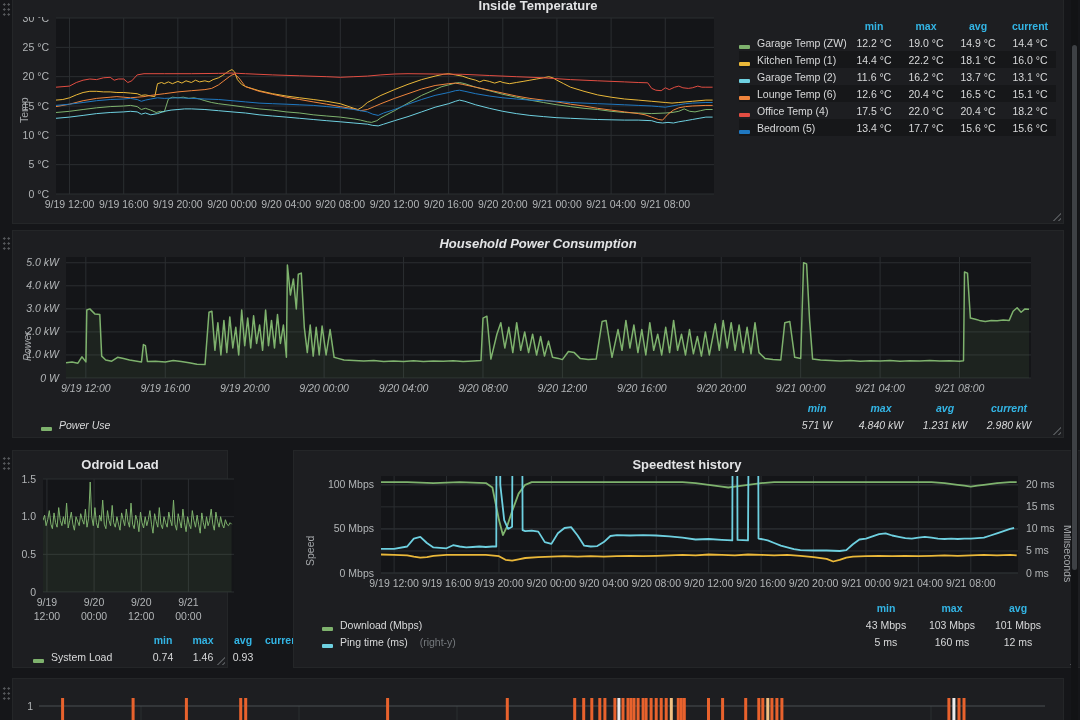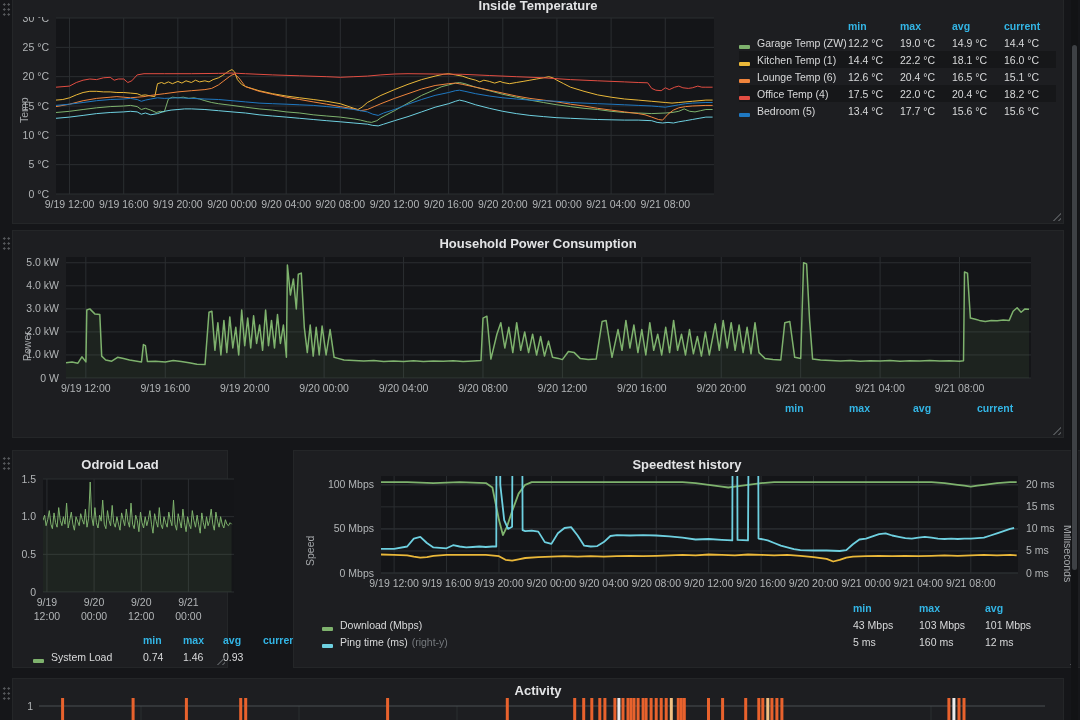--- a/index.html
+++ b/index.html
@@ -10,22 +10,22 @@
        color:#e3e4e6;white-space:nowrap;}
   .chart{position:absolute;left:0;}
   svg text{font-family:"Liberation Sans",sans-serif;}
   .vlabel{position:absolute;font-size:10.5px;color:#a3a6a9;writing-mode:vertical-rl;
        transform:rotate(180deg);text-align:center;white-space:nowrap;}
   .vlabel.right{transform:none;}
   .legend{position:absolute;font-size:10.5px;}
   .lg-row{display:flex;align-items:center;height:17px;}
   .lg-icon{width:11px;height:4px;border-radius:1px;margin-right:7px;flex:none;}
   .lg-name{flex:1;display:flex;align-items:flex-end;white-space:nowrap;overflow:hidden;color:#d8d9da;}
-  .lg-note{color:#75797d;margin-left:4px;}
-  .lg-val{text-align:left;white-space:nowrap;color:#d8d9da;}
+  .lg-note{color:#75797d;margin-left:12px;}
+  .lg-val{text-align:center;white-space:nowrap;color:#d8d9da;}
   .lg-head .lg-val{color:#33b5e5;font-weight:700;}
   #legend-temperature .lg-val{width:52px;}
   #legend-temperature .lg-row:nth-child(odd):not(.lg-head){background:rgba(0,0,0,0.22);}
   #legend-power .lg-val{width:64px;}
   #legend-odroid .lg-val{width:40px;}
   #legend-speedtest .lg-val{width:66px;}
   .row-handle{position:absolute;width:9px;height:15px;
        background-image:radial-gradient(circle,#56595c 1px,rgba(0,0,0,0) 1.2px);
        background-size:4.5px 5px;}
   .resize-grip{position:absolute;right:2px;bottom:2px;width:9px;height:9px;
@@ -119,20 +119,30 @@
           <span class="lg-icon" style="background: rgb(234, 184, 57);"></span>
           <span>Kitchen Temp (1)</span>
         </span>
         <span class="lg-val">14.4 °C</span>
         <span class="lg-val">22.2 °C</span>
         <span class="lg-val">18.1 °C</span>
         <span class="lg-val">16.0 °C</span>
       </div>
       <div class="lg-row">
         <span class="lg-name">
+          <span class="lg-icon" style="background: rgb(110, 208, 224);"></span>
+          <span>Garage Temp (2)</span>
+        </span>
+        <span class="lg-val">11.6 °C</span>
+        <span class="lg-val">16.2 °C</span>
+        <span class="lg-val">13.7 °C</span>
+        <span class="lg-val">13.1 °C</span>
+      </div>
+      <div class="lg-row">
+        <span class="lg-name">
           <span class="lg-icon" style="background: rgb(239, 132, 60);"></span>
           <span>Lounge Temp (6)</span>
         </span>
         <span class="lg-val">12.6 °C</span>
         <span class="lg-val">20.4 °C</span>
         <span class="lg-val">16.5 °C</span>
         <span class="lg-val">15.1 °C</span>
       </div>
       <div class="lg-row">
         <span class="lg-name">
@@ -151,21 +161,21 @@
         </span>
         <span class="lg-val">13.4 °C</span>
         <span class="lg-val">17.7 °C</span>
         <span class="lg-val">15.6 °C</span>
         <span class="lg-val">15.6 °C</span>
       </div>
     </div>
   <div class="resize-grip"></div>
 </div>
 
-<div class="panel" style="left:12px;top:230px;width:1052px;height:208px;">
+<div class="panel" style="left:12px;top:230px;width:1052px;height:208px;font-style:italic;">
   <div class="panel-title" style="top:5px;">Household Power Consumption</div>
   <div class="vlabel" style="left:8px;top:60px;height:110px;">Power</div>
   <svg id="chart-power" class="chart" style="top:18px;" width="1052" height="150">
       <rect x="53" y="8" width="965" height="121" fill="#141518"></rect>
       <g stroke="#2b2e31" stroke-width="1">
         <line x1="53" y1="129" x2="1018" y2="129"></line>
         <line x1="53" y1="105.95238095238095" x2="1018" y2="105.95238095238095"></line>
         <line x1="53" y1="82.9047619047619" x2="1018" y2="82.9047619047619"></line>
         <line x1="53" y1="59.85714285714286" x2="1018" y2="59.85714285714286"></line>
         <line x1="53" y1="36.80952380952381" x2="1018" y2="36.80952380952381"></line>
@@ -211,20 +221,30 @@
         <path d="M53.0 113.8 L59.0 112.9 L64.9 114.2 L68.9 107.8 L72.9 112.9 L73.8 61.0 L76.8 59.9 L81.8 64.9 L86.8 65.6 L88.7 107.1 L92.7 111.0 L98.7 112.2 L104.6 108.3 L110.6 109.6 L116.5 111.0 L122.5 111.9 L128.5 112.9 L130.4 95.6 L132.4 96.7 L134.4 112.4 L142.4 112.2 L152.3 112.9 L160.2 111.5 L168.2 112.4 L176.1 113.8 L184.0 115.2 L192.0 115.6 L196.0 63.3 L198.9 62.2 L201.9 101.3 L204.9 73.7 L207.9 106.0 L210.9 71.4 L213.8 103.6 L216.8 67.9 L219.8 99.0 L222.8 78.3 L225.7 106.0 L228.7 61.0 L231.7 96.7 L234.7 69.1 L237.7 99.0 L240.6 66.8 L243.6 94.4 L246.6 76.0 L249.6 101.3 L252.6 61.0 L255.5 96.7 L258.5 71.4 L261.5 99.0 L264.5 65.6 L267.4 94.4 L270.4 76.0 L273.4 108.3 L274.4 16.1 L277.4 46.0 L280.4 29.9 L283.3 59.9 L285.3 25.3 L288.3 24.1 L291.3 78.3 L294.3 103.6 L297.2 76.0 L300.2 107.1 L303.2 78.3 L306.2 106.0 L309.1 77.1 L313.1 106.0 L317.1 80.6 L321.1 108.3 L325.0 109.4 L331.0 111.0 L340.9 111.5 L350.8 111.9 L360.8 111.5 L370.7 112.4 L380.6 111.9 L390.6 112.4 L400.5 111.7 L410.4 112.4 L420.3 111.9 L430.3 112.2 L440.2 111.7 L450.1 112.4 L460.0 111.9 L468.0 111.5 L470.0 69.1 L473.9 67.2 L477.9 110.1 L483.9 85.2 L487.8 73.7 L491.8 99.0 L495.8 78.3 L499.8 103.6 L503.7 73.7 L507.7 101.3 L511.7 82.9 L515.6 103.6 L519.6 85.2 L523.6 106.0 L527.6 87.5 L531.5 107.1 L535.5 92.1 L539.5 108.3 L545.4 109.4 L549.4 110.6 L555.4 102.5 L561.3 103.6 L567.3 109.6 L575.2 110.6 L583.2 110.1 L589.1 72.5 L593.1 71.4 L599.0 108.3 L605.0 80.6 L609.0 101.3 L612.9 71.4 L616.9 99.0 L620.9 76.0 L624.9 103.6 L628.8 80.6 L632.8 106.0 L636.8 73.7 L640.7 101.3 L644.7 85.2 L648.7 106.0 L652.7 78.3 L656.6 103.6 L660.6 71.4 L664.6 101.3 L668.5 85.2 L672.5 106.0 L676.5 80.6 L680.4 104.8 L684.4 87.5 L688.4 107.1 L692.4 82.9 L696.3 106.0 L702.3 74.8 L706.3 101.3 L710.2 71.4 L714.2 99.0 L718.2 73.7 L722.1 101.3 L726.1 76.0 L730.1 103.6 L734.1 78.3 L738.0 104.8 L742.0 73.7 L746.0 103.6 L751.9 109.4 L759.9 110.6 L767.8 111.0 L771.8 73.7 L776.8 72.5 L781.7 108.3 L787.7 109.4 L790.6 13.8 L793.6 14.9 L796.6 71.4 L799.6 110.1 L807.5 111.0 L817.5 111.5 L827.4 111.9 L837.3 111.5 L847.2 112.2 L857.2 111.7 L867.1 111.9 L877.0 111.5 L887.0 112.2 L896.9 111.7 L906.8 111.9 L916.7 111.5 L926.7 111.9 L936.6 111.7 L946.5 112.2 L950.5 111.7 L951.5 23.0 L954.5 24.1 L957.4 69.1 L962.4 70.2 L966.4 71.4 L972.3 72.5 L978.3 71.4 L984.2 71.8 L990.2 70.9 L996.2 71.4 L1000.1 62.2 L1004.1 58.7 L1008.1 63.3 L1012.0 59.9 L1016.0 60.3 " fill="none" stroke="#7eb26d" stroke-width="1.5" stroke-linejoin="round"></path>
       </g>
     </svg>
   <div class="legend" id="legend-power" style="left:28px;top:168px;right:22px;">
       <div class="lg-row lg-head">
         <span class="lg-name"></span>
         <span class="lg-val">min</span>
         <span class="lg-val">max</span>
         <span class="lg-val">avg</span>
         <span class="lg-val">current</span>
+      </div>
+      <div class="lg-row">
+        <span class="lg-name">
+          <span class="lg-icon" style="background: rgb(126, 178, 109);"></span>
+          <span>Power Use</span>
+        </span>
+        <span class="lg-val">571 W</span>
+        <span class="lg-val">4.840 kW</span>
+        <span class="lg-val">1.231 kW</span>
+        <span class="lg-val">2.980 kW</span>
       </div>
     </div>
   <div class="resize-grip"></div>
 </div>
 
 <div class="panel" style="left:12px;top:450px;width:216px;height:218px;">
   <div class="panel-title" style="top:6px;">Odroid Load</div>
   <svg id="chart-odroid" class="chart" style="top:24px;" width="252" height="152">
       <rect x="30" y="4" width="191" height="113" fill="#141518"></rect>
       <g stroke="#2b2e31" stroke-width="1">
@@ -364,21 +384,20 @@
         </span>
         <span class="lg-val">5 ms</span>
         <span class="lg-val">160 ms</span>
         <span class="lg-val">12 ms</span>
       </div>
     </div>
   <div class="resize-grip"></div>
 </div>
 
 <div class="panel" style="left:12px;top:678px;width:1052px;height:46px;">
-  <div class="panel-title" style="top:4px;">Activity</div>
   <svg id="chart-activity" class="chart" style="top:14px;" width="1052" height="30">
       <line x1="128" y1="13" x2="128" y2="30" stroke="#2b2e31" stroke-width="1"></line>
       <line x1="286" y1="13" x2="286" y2="30" stroke="#2b2e31" stroke-width="1"></line>
       <line x1="444" y1="13" x2="444" y2="30" stroke="#2b2e31" stroke-width="1"></line>
       <line x1="602" y1="13" x2="602" y2="30" stroke="#2b2e31" stroke-width="1"></line>
       <line x1="760" y1="13" x2="760" y2="30" stroke="#2b2e31" stroke-width="1"></line>
       <line x1="918" y1="13" x2="918" y2="30" stroke="#2b2e31" stroke-width="1"></line>
       <line x1="26" y1="13" x2="1032" y2="13" stroke="#4b4e52" stroke-width="1"></line>
       <text x="20" y="17" text-anchor="end" font-size="10.5" fill="#b2b5b7">1</text>
       <rect x="48.1" y="5" width="3" height="25" fill="#e8622d"></rect>

